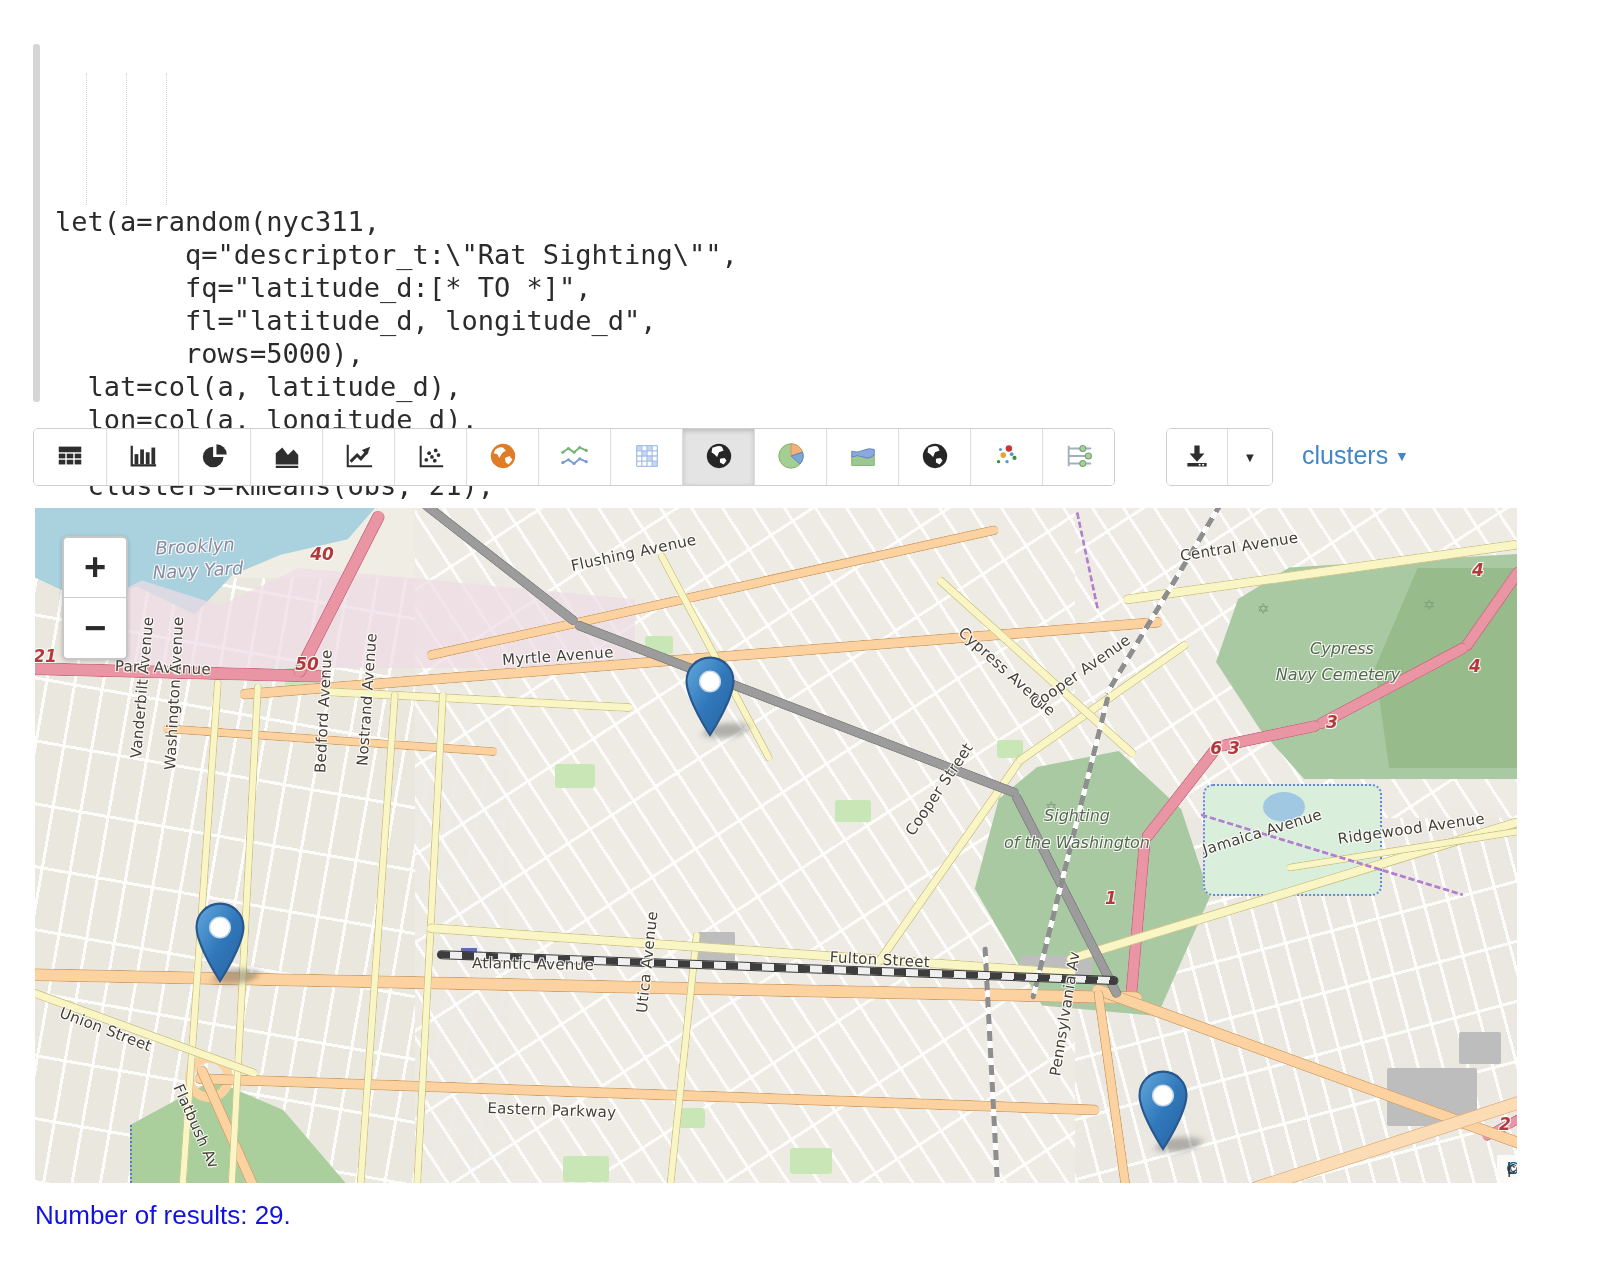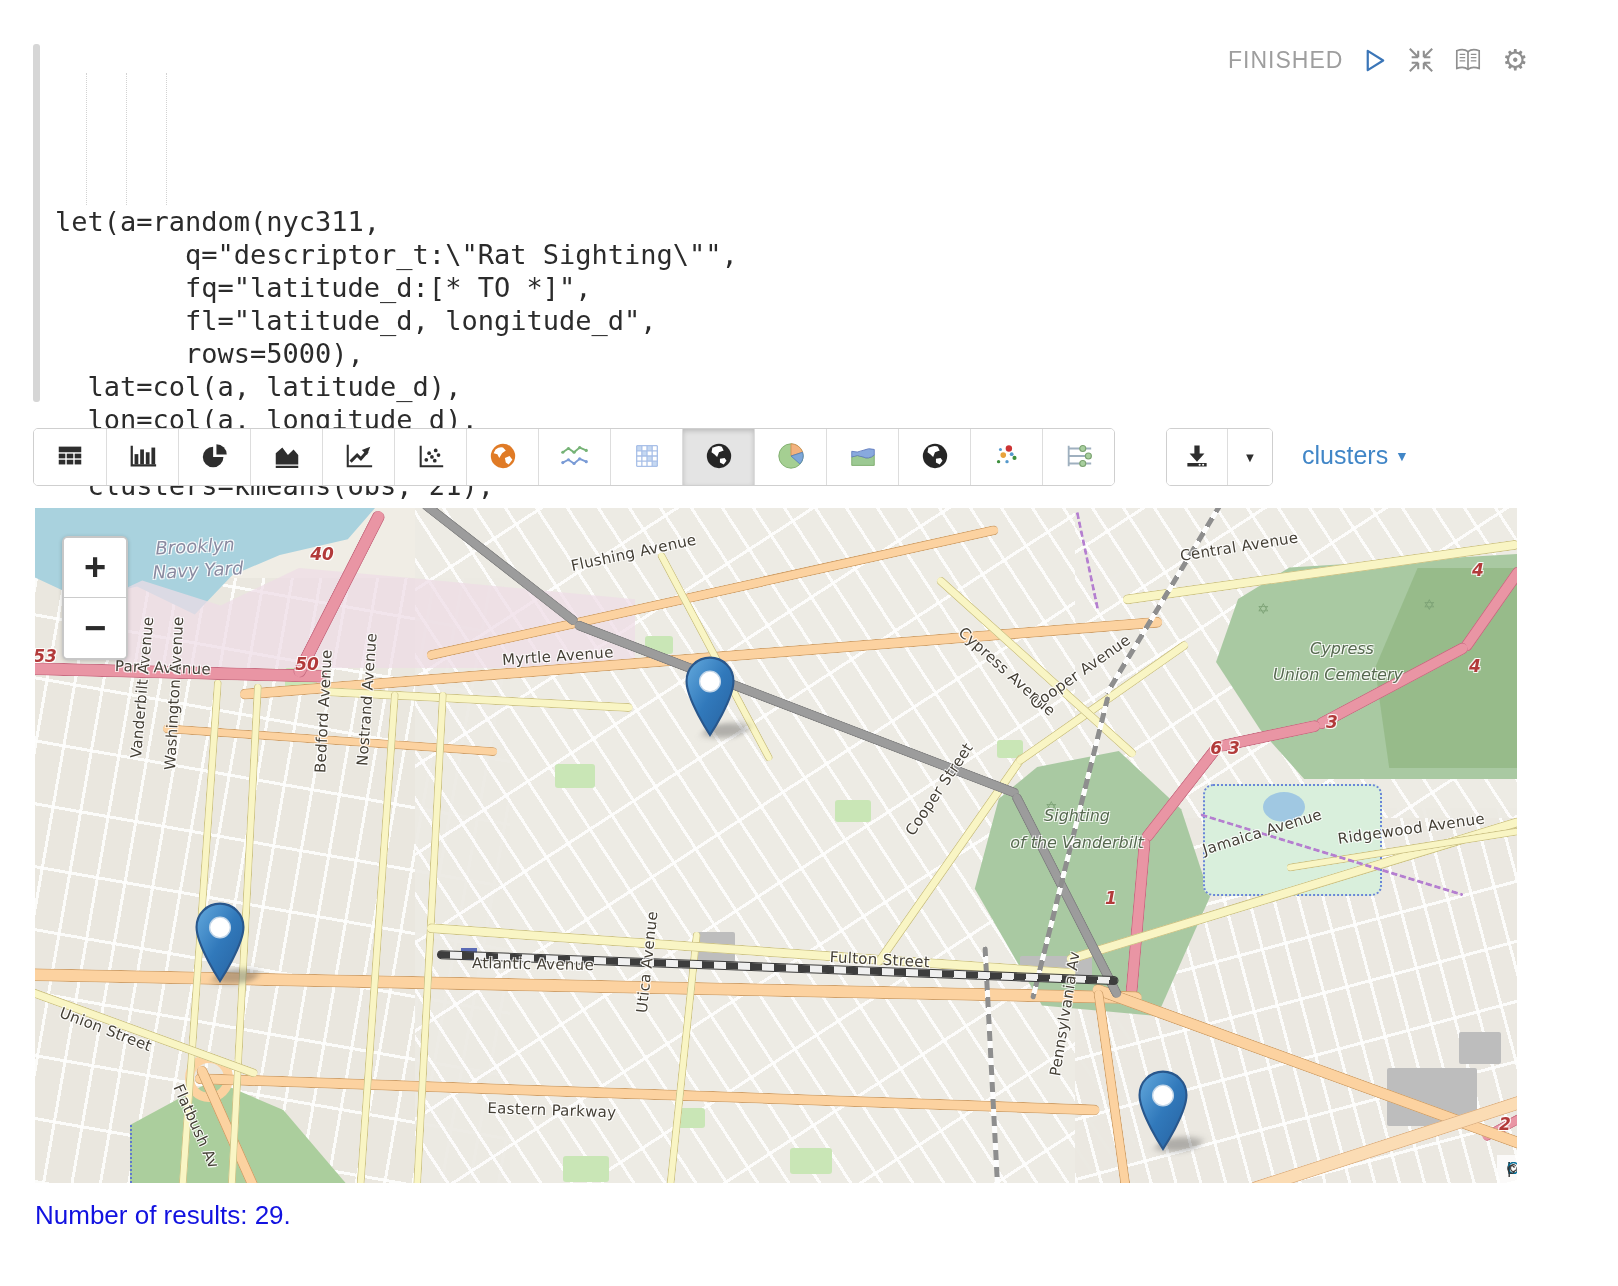--- a/index.html
+++ b/index.html
@@ -114,44 +114,20 @@
 
   <div class="code-editor">
     <div class="gutter-bar"></div>
     <div class="code-lines">
       <div class="iguide" style="left:31px"></div>
       <div class="iguide" style="left:71px"></div>
       <div class="iguide" style="left:111px"></div>
     <div class="cl">let(a=random(nyc311,</div><div class="cl">        q="descriptor_t:\"Rat Sighting\"",</div><div class="cl">        fq="latitude_d:[* TO *]",</div><div class="cl">        fl="latitude_d, longitude_d",</div><div class="cl">        rows=5000),</div><div class="cl">  lat=col(a, latitude_d),</div><div class="cl">  lon=col(a, longitude_d),</div><div class="cl">  obs=transpose(matrix(lat,lon)),</div><div class="cl">  clusters=kmeans(obs, 21),</div><div class="cl">  cent=getCentroids(clusters),</div><div class="cl">  zplot(lat=colAt(cent, 0), lon=colAt(cent, 1)))</div></div>
   </div>
 
-  <div class="status-row">
-    <span class="status-text">FINISHED</span>
-    <span class="sicon">
-      <svg viewBox="0 0 28 28" width="27" height="27">
-          <path d="M7 4 L23 14 L7 24 Z" fill="none" stroke="#3b76b8" stroke-width="2.3" stroke-linejoin="round"></path>
-        </svg>
-    </span>
-    <span class="sicon">
-      <svg viewBox="0 0 30 30" width="28" height="28" fill="none" stroke="#8f8f8f" stroke-width="2.2">
-        <path d="M3 3 L12 12 M12 12 v-7 M12 12 h-7"></path>
-        <path d="M27 3 L18 12 M18 12 v-7 M18 12 h7"></path>
-        <path d="M3 27 L12 18 M12 18 v7 M12 18 h-7"></path>
-        <path d="M27 27 L18 18 M18 18 v7 M18 18 h7"></path>
-      </svg>
-    </span>
-    <span class="sicon">
-      <svg viewBox="0 0 32 30" width="30" height="28" fill="none" stroke="#8f8f8f" stroke-width="1.8">
-        <path d="M16 6 C13 3.5 8 3.5 4 5 V24 C8 22.5 13 22.5 16 25 C19 22.5 24 22.5 28 24 V5 C24 3.5 19 3.5 16 6 Z"></path>
-        <path d="M16 6 V25"></path>
-        <path d="M7 9 h6 M7 12.5 h6 M7 16 h6 M19 9 h6 M19 12.5 h6 M19 16 h6" stroke-width="1.3"></path>
-      </svg>
-    </span>
-    <span class="sicon gear">⚙</span>
-  </div>
 
   <div class="chart-group">
       <button class="cbtn">
         <span><svg viewBox="0 0 32 32" width="30" height="30">
             <g fill="#2e2e2e">
               <rect x="4" y="6" width="24" height="6"></rect>
               <rect x="4" y="13.5" width="7" height="5"></rect>
               <rect x="12.5" y="13.5" width="7" height="5"></rect>
               <rect x="21" y="13.5" width="7" height="5"></rect>
               <rect x="4" y="20" width="7" height="5"></rect>
@@ -393,43 +369,43 @@
         <div class="road rh" style="left: 402px; top: 441.5px; width: 682px; height: 9px; transform: rotate(2.2deg);"></div>
         <div class="road bd" style="left: 1042px; top: 2px; width: 100px; height: 0px; transform: rotate(78deg);"></div>
         <div class="road bd" style="left: 1165px; top: 305px; width: 275px; height: 0px; transform: rotate(17deg);"></div>
       </div>
     <div id="mlabels" style="left:0;top:0;width:100%;height:100%;">
         <span class="ml place" style="left: 160px; top: 38px; transform: translate(-50%, -50%) rotate(-3deg);">Brooklyn</span>
         <span class="ml place" style="left: 163px; top: 62px; transform: translate(-50%, -50%) rotate(-3deg);">Navy Yard</span>
         <span class="ml road" style="left: 600px; top: 58px; transform: translate(-50%, -50%) rotate(-12deg);">Flushing Avenue</span>
         <span class="ml road" style="left: 1205px; top: 48px; transform: translate(-50%, -50%) rotate(-9deg);">Central Avenue</span>
         <span class="ml cem" style="left: 1307px; top: 140px; transform: translate(-50%, -50%) rotate(0deg);">Cypress</span>
-        <span class="ml cem" style="left: 1303px; top: 166px; transform: translate(-50%, -50%) rotate(0deg);">Union Cemetery</span>
+        <span class="ml cem" style="left: 1303px; top: 166px; transform: translate(-50%, -50%) rotate(0deg);">Navy Cemetery</span>
         <span class="ml road" style="left: 128px; top: 158px; transform: translate(-50%, -50%) rotate(2deg);">Park Avenue</span>
         <span class="ml road" style="left: 523px; top: 152px; transform: translate(-50%, -50%) rotate(-4deg);">Myrtle Avenue</span>
         <span class="ml road" style="left: 988px; top: 122px; transform: translate(-50%, -50%) rotate(42deg);">Cypress Avenue</span>
         <span class="ml road" style="left: 1056px; top: 198px; transform: translate(-50%, -50%) rotate(-35deg);">Cooper Avenue</span>
         <span class="ml road" style="left: 172px; top: 250px; transform: translate(-50%, -50%) rotate(-85deg);">Vanderbilt Avenue</span>
         <span class="ml road" style="left: 212px; top: 262px; transform: translate(-50%, -50%) rotate(-87deg);">Washington Avenue</span>
         <span class="ml road" style="left: 347px; top: 265px; transform: translate(-50%, -50%) rotate(-87deg);">Bedford Avenue</span>
         <span class="ml road" style="left: 394px; top: 258px; transform: translate(-50%, -50%) rotate(-86deg);">Nostrand Avenue</span>
         <span class="ml road" style="left: 928px; top: 326px; transform: translate(-50%, -50%) rotate(-56deg);">Cooper Street</span>
         <span class="ml cem" style="left: 1042px; top: 307px; transform: translate(-50%, -50%) rotate(0deg);">Sighting</span>
-        <span class="ml cem" style="left: 1042px; top: 334px; transform: translate(-50%, -50%) rotate(0deg);">of the Vanderbilt</span>
+        <span class="ml cem" style="left: 1042px; top: 334px; transform: translate(-50%, -50%) rotate(0deg);">of the Washington</span>
         <span class="ml road" style="left: 1230px; top: 342px; transform: translate(-50%, -50%) rotate(-17deg);">Jamaica Avenue</span>
         <span class="ml road" style="left: 1377px; top: 331px; transform: translate(-50%, -50%) rotate(-8deg);">Ridgewood Avenue</span>
         <span class="ml road" style="left: 498px; top: 455px; transform: translate(-50%, -50%) rotate(1deg);">Atlantic Avenue</span>
         <span class="ml road" style="left: 845px; top: 449px; transform: translate(-50%, -50%) rotate(3deg);">Fulton Street</span>
         <span class="ml road" style="left: 74px; top: 504px; transform: translate(-50%, -50%) rotate(21deg);">Union Street</span>
         <span class="ml road" style="left: 658px; top: 505px; transform: translate(-50%, -50%) rotate(-84deg);">Utica Avenue</span>
         <span class="ml road" style="left: 188px; top: 577px; transform: translate(-50%, -50%) rotate(66deg);">Flatbush Av</span>
         <span class="ml road" style="left: 517px; top: 600px; transform: translate(-50%, -50%) rotate(2deg);">Eastern Parkway</span>
         <span class="ml road" style="left: 1083px; top: 568px; transform: translate(-50%, -50%) rotate(-81deg);">Pennsylvania Av</span>
         <span class="ml shield" style="left: 287px; top: 46px; transform: translate(-50%, -50%);">40</span>
-        <span class="ml shield" style="left: 10px; top: 148px; transform: translate(-50%, -50%);">53</span>
+        <span class="ml shield" style="left: 10px; top: 148px; transform: translate(-50%, -50%);">21</span>
         <span class="ml shield" style="left: 272px; top: 156px; transform: translate(-50%, -50%);">50</span>
         <span class="ml shield" style="left: 1443px; top: 62px; transform: translate(-50%, -50%);">4</span>
         <span class="ml shield" style="left: 1440px; top: 158px; transform: translate(-50%, -50%);">4</span>
         <span class="ml shield" style="left: 1297px; top: 214px; transform: translate(-50%, -50%);">3</span>
         <span class="ml shield" style="left: 1190px; top: 240px; transform: translate(-50%, -50%);">6 3</span>
         <span class="ml shield" style="left: 1076px; top: 390px; transform: translate(-50%, -50%);">1</span>
         <span class="ml shield" style="left: 1470px; top: 616px; transform: translate(-50%, -50%);">2</span>
       </div>
     <div id="mmarkers" style="left:0;top:0;width:100%;height:100%;">
         <div class="mshadow" style="left: 669px; top: 215px;"></div>

